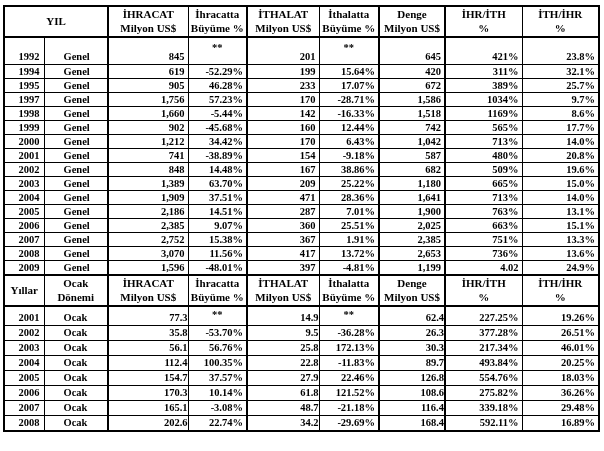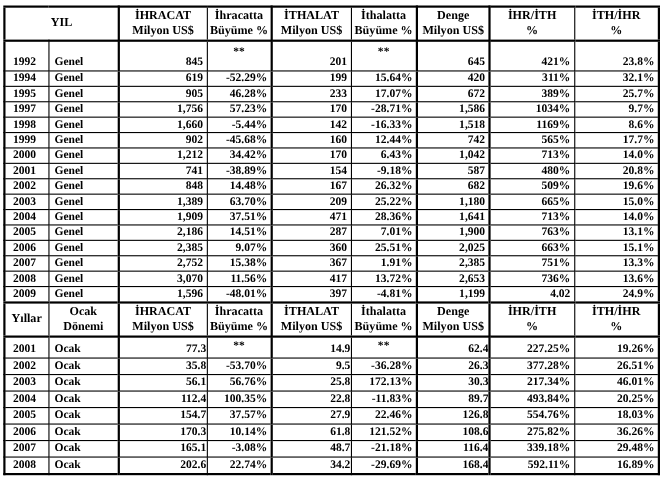--- a/index.html
+++ b/index.html
@@ -18,22 +18,22 @@
     font-size:10.5px;line-height:1.1;
     white-space:nowrap;overflow:hidden;
     vertical-align:middle;padding:0;
   }
   tr.hdr td{
     border-top:2px solid #000;border-bottom:2px solid #000;
     font-size:11px;text-align:center;vertical-align:middle;
     height:29px;line-height:1.22;
   }
   .tR2{border-right:2px solid #000;}
-  .yr{text-align:center;padding-right:4px;}
-  .lb{text-align:left;padding-left:5px;margin-top:28px;}
+  .yr{text-align:right;padding-right:4px;}
+  .lb{text-align:left;padding-left:19px;margin-top:28px;}
   .num{text-align:right;padding-right:3px;}
   .ctr{text-align:right;}
   .star{text-align:center;vertical-align:top;padding-top:1px;}
   tr.data td{height:13px;}
   tr.data2 td{height:14px;}
   tr.tall td{height:22px;vertical-align:bottom;padding-bottom:1px;}
   tr.tall td.star{vertical-align:top;padding-top:4px;padding-bottom:0;}
   tr.tall2 td{height:16px;vertical-align:bottom;padding-bottom:1px;}
   tr.tall2 td.star{vertical-align:top;padding-top:2px;padding-bottom:0;}
 </style>
@@ -171,21 +171,21 @@
         <td class="num tR2">587</td>
         <td class="num">480%</td>
         <td class="num">20.8%</td>
       </tr>
       <tr class="data">
         <td class="yr">2002</td>
         <td class="lb tR2">Genel</td>
         <td class="num">848</td>
         <td class="num tR2">14.48%</td>
         <td class="num">167</td>
-        <td class="num tR2">26.32%</td>
+        <td class="num tR2">38.86%</td>
         <td class="num tR2">682</td>
         <td class="num">509%</td>
         <td class="num">19.6%</td>
       </tr>
       <tr class="data">
         <td class="yr">2003</td>
         <td class="lb tR2">Genel</td>
         <td class="num">1,389</td>
         <td class="num tR2">63.70%</td>
         <td class="num">209</td>

